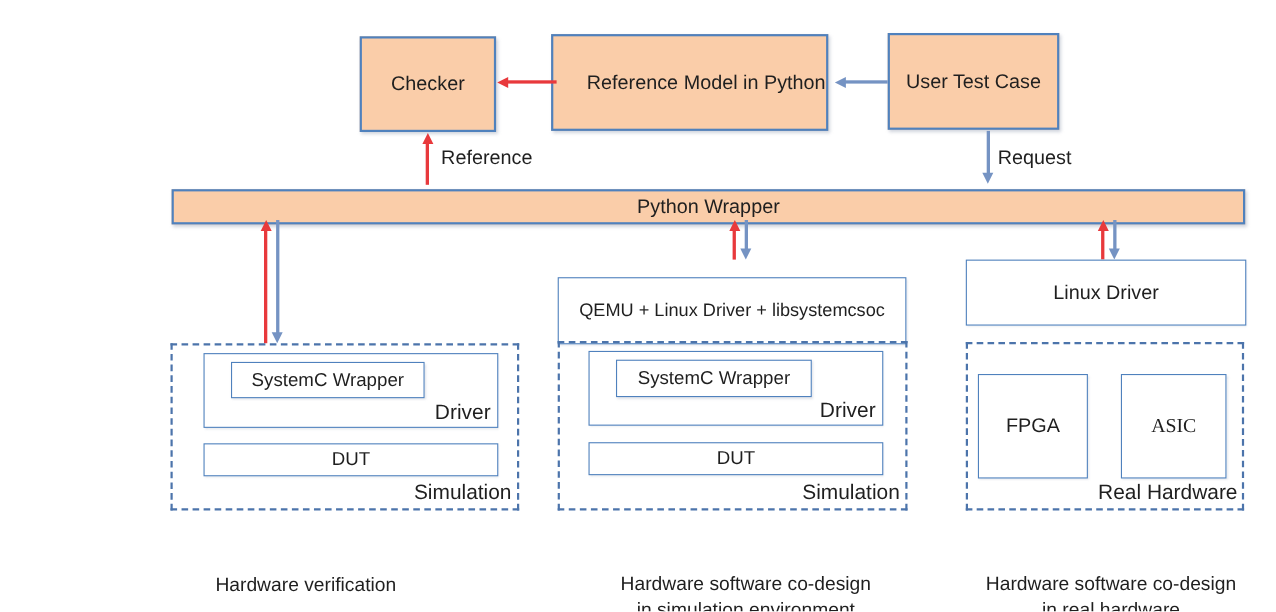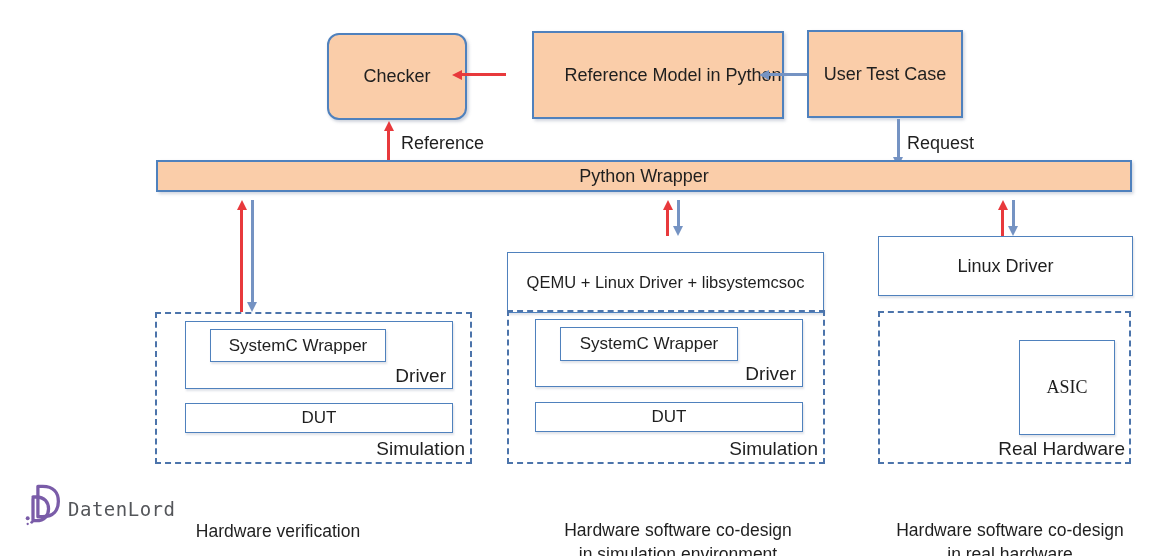--- a/index.html
+++ b/index.html
@@ -38,24 +38,24 @@
   .logo-text {
     font-family:"DejaVu Sans Mono", monospace; font-size:19px; letter-spacing:.5px;
     color:var(--logo_text); margin-left:8px; margin-top:6px;
   }
 </style>
 </head>
 <body>
 
 <div id="canvas">
 
-  <div class="pbox" style="left:327px; top:33px; width:140px; height:87px;border-radius:12px;">
+  <div class="pbox" style="left:327px; top:33px; width:124px; height:87px;">
     <span>Checker</span>
   </div>
-  <div class="pbox" style="left:532px; top:31px; width:252px; height:88px;padding-left:30px;">
+  <div class="pbox" style="left:501px; top:31px; width:252px; height:88px;padding-left:30px;">
     <span>Reference Model in Python</span>
   </div>
   <div class="pbox" style="left:807px; top:30px; width:156px; height:88px;">
     <span>User Test Case</span>
   </div>
 
   <div>
     <span class="tri tri-left-red" style="left:452px; top:70px;"></span>
     <span class="hline red-t" style="left:461px; top:73px; width:45px;"></span>
   </div>
@@ -70,21 +70,21 @@
     <span class="vline red-l" style="left:387px; top:130px; height:38px;"></span>
   </div>
   <div class="flow-label" style="left:401px; top:133px;">Reference</div>
 
   <div>
     <span class="vline blue-l" style="left:897px; top:119px; height:39px;"></span>
     <span class="tri tri-down-blue" style="left:893px; top:157px;"></span>
   </div>
   <div class="flow-label" style="left:907px; top:133px;">Request</div>
 
-  <div class="pbox" style="left:156px; top:160px; width:976px; height:32px;">
+  <div class="pbox" style="left:156px; top:172px; width:976px; height:32px;">
     <span>Python Wrapper</span>
   </div>
 
   <div>
     <span class="tri tri-up-red" style="left:237px; top:200px;"></span>
     <span class="vline red-l" style="left:240px; top:209px; height:103px;"></span>
   </div>
   <div>
     <span class="vline blue-l" style="left:251px; top:200px; height:103px;"></span>
     <span class="tri tri-down-blue" style="left:247px; top:302px;"></span>
@@ -135,42 +135,33 @@
       </div>
       <span class="corner-label">Driver</span>
     </div>
     <div class="wbox" style="left:26px; top:90px; width:268px; height:30px;">
       <span>DUT</span>
     </div>
     <span class="corner-label" style="right:5px; bottom:2px;">Simulation</span>
   </div>
 
   <div class="dbox" style="left:878px; top:311px; width:253px; height:153px;">
+    <div class="wbox" style="left:9px; top:27px; width:100px; height:95px; font-size:18px;">
+      <span>FPGA</span>
+    </div>
     <div class="wbox" style="left:139px; top:27px; width:96px; height:95px; font-size:18px;font-family:Liberation Serif, serif;">
       <span>ASIC</span>
     </div>
     <span class="corner-label" style="right:4px; bottom:2px;">Real Hardware</span>
   </div>
 
   <div class="caption" style="left:128px; top:491px;">Hardware verification</div>
   <div class="caption" style="left:528px; top:490px;">
     <div>Hardware software co-design</div>
     <div>in simulation environment</div>
   </div>
   <div class="caption" style="left:860px; top:490px;">
     <div>Hardware software co-design</div>
     <div>in real hardware</div>
   </div>
 
-  <div class="logo">
-    <svg width="36" height="48" viewBox="0 0 44 58">
-      <g fill="none" stroke="#7A5CA8" stroke-width="4" stroke-linejoin="round" stroke-linecap="round">
-        <path d="M17 42 V5 h6 c13 0 19 8 19 18.5 S36 42 23 42 Z"></path>
-        <path d="M11 18 h4 c10 0 15 6.5 15 14.5 S25 47 15 47 h-4 V20"></path>
-      </g>
-      <circle cx="4.5" cy="44" r="2.4" fill="#7A5CA8"></circle>
-      <circle cx="9.5" cy="49" r="1.8" fill="#7A5CA8"></circle>
-      <circle cx="4.5" cy="51" r="1.4" fill="#7A5CA8"></circle>
-    </svg>
-    <span class="logo-text">DatenLord</span>
-  </div>
 
 </div>
 
 </body></html>

